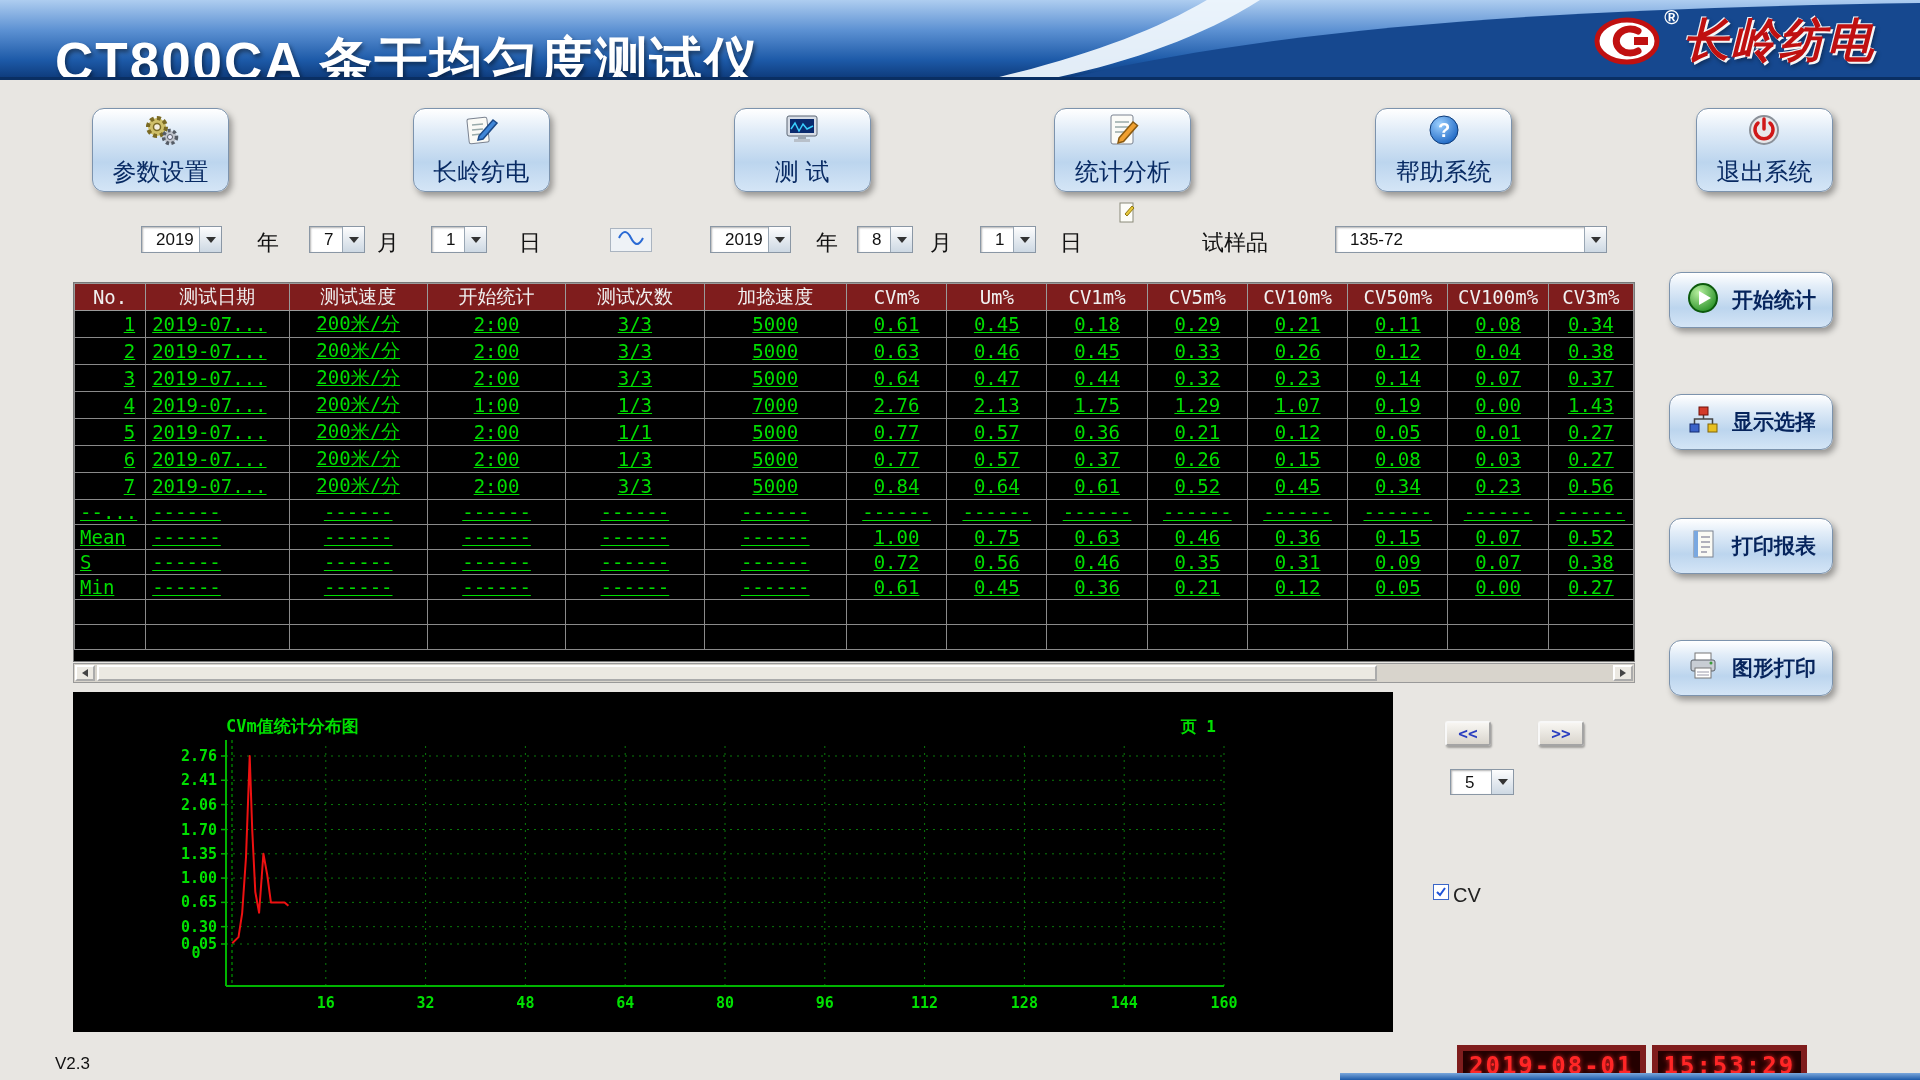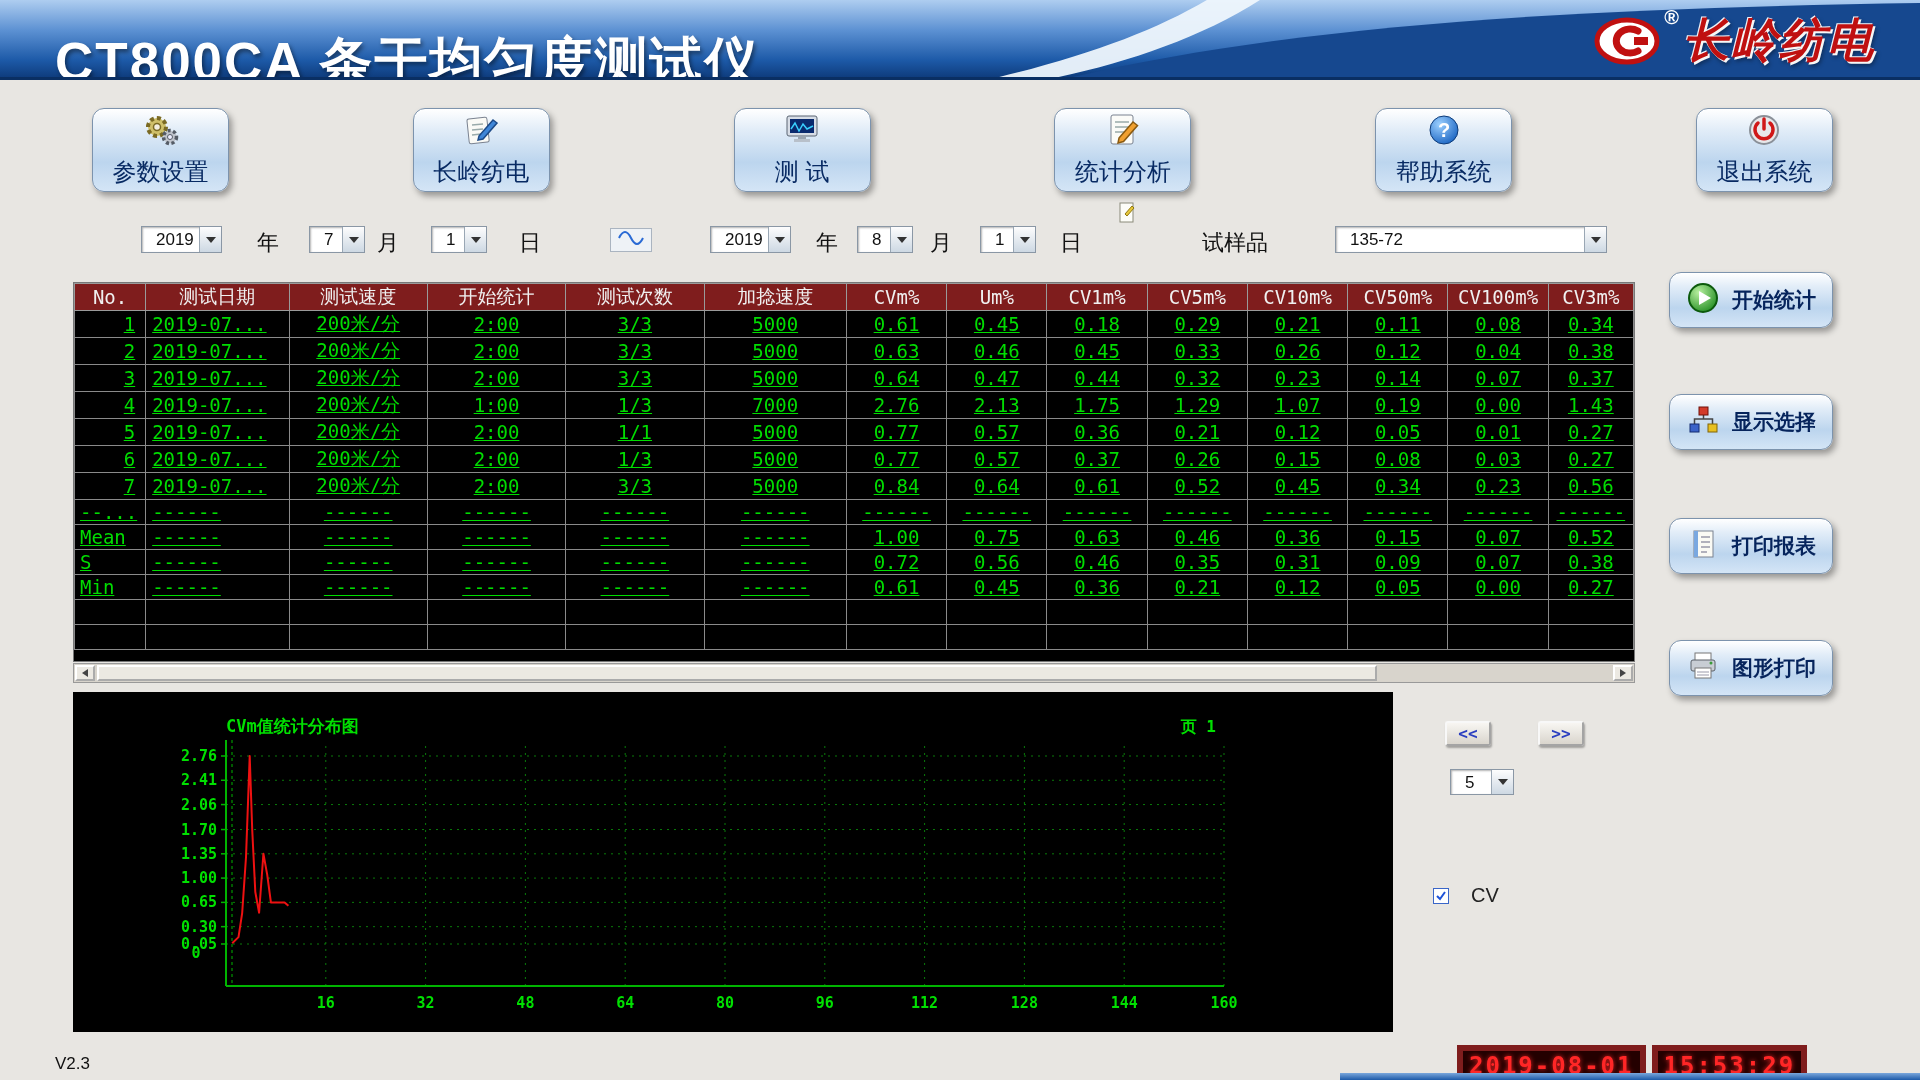--- a/index.html
+++ b/index.html
@@ -66,21 +66,21 @@
     background:linear-gradient(180deg,#ffffff 0%,#e2edf8 25%,#bcd5ee 65%,#d4e5f6 100%);
     box-shadow:3px 4px 6px rgba(0,0,0,.35),inset 0 1px 0 #fff;
     display:flex;align-items:center;justify-content:center;gap:12px;cursor:pointer}
   .side-btn .lbl{font-size:21px;font-weight:bold;color:#06245c}
 
   
   .pg-btn{position:absolute;top:721px;width:46px;height:25px;border-radius:3px;
     background:linear-gradient(180deg,#f8f6f2,#d9d5cd);border:2px outset #f8f8f8;
     box-shadow:1px 2px 2px rgba(0,0,0,.3);font-size:16px;font-weight:bold;color:#2b3fc0;
     display:flex;align-items:center;justify-content:center;cursor:pointer;font-family:"DejaVu Sans Mono",monospace}
-  .cv{position:absolute;left:1433px;top:884px;display:flex;align-items:center;gap:22px}
+  .cv{position:absolute;left:1433px;top:884px;display:flex;align-items:flex-start;gap:4px}
   .checkbox{width:16px;height:16px;background:#fff;border:1px solid #3a66c8;display:flex;align-items:center;justify-content:center;cursor:pointer}
   .cv .lbl{font-size:20px;color:#222}
 
   
   .version{position:absolute;left:55px;top:1054px;font-size:17px;color:#111}
   .clock{position:absolute;left:1457px;top:1045px;display:flex;gap:6px;font-family:"DejaVu Sans Mono",monospace}
   .clock .seg{background:#240000;color:#ff2626;font-size:24px;font-weight:bold;padding:1px 6px;
     letter-spacing:2px;border:6px solid #7f1d1d;text-shadow:0 0 5px rgba(255,40,40,.85)}
   .bottom-strip{position:absolute;left:1340px;right:0;bottom:0;height:7px;background:linear-gradient(180deg,#7aa7dc,#1d5aa8)}
 </style>

